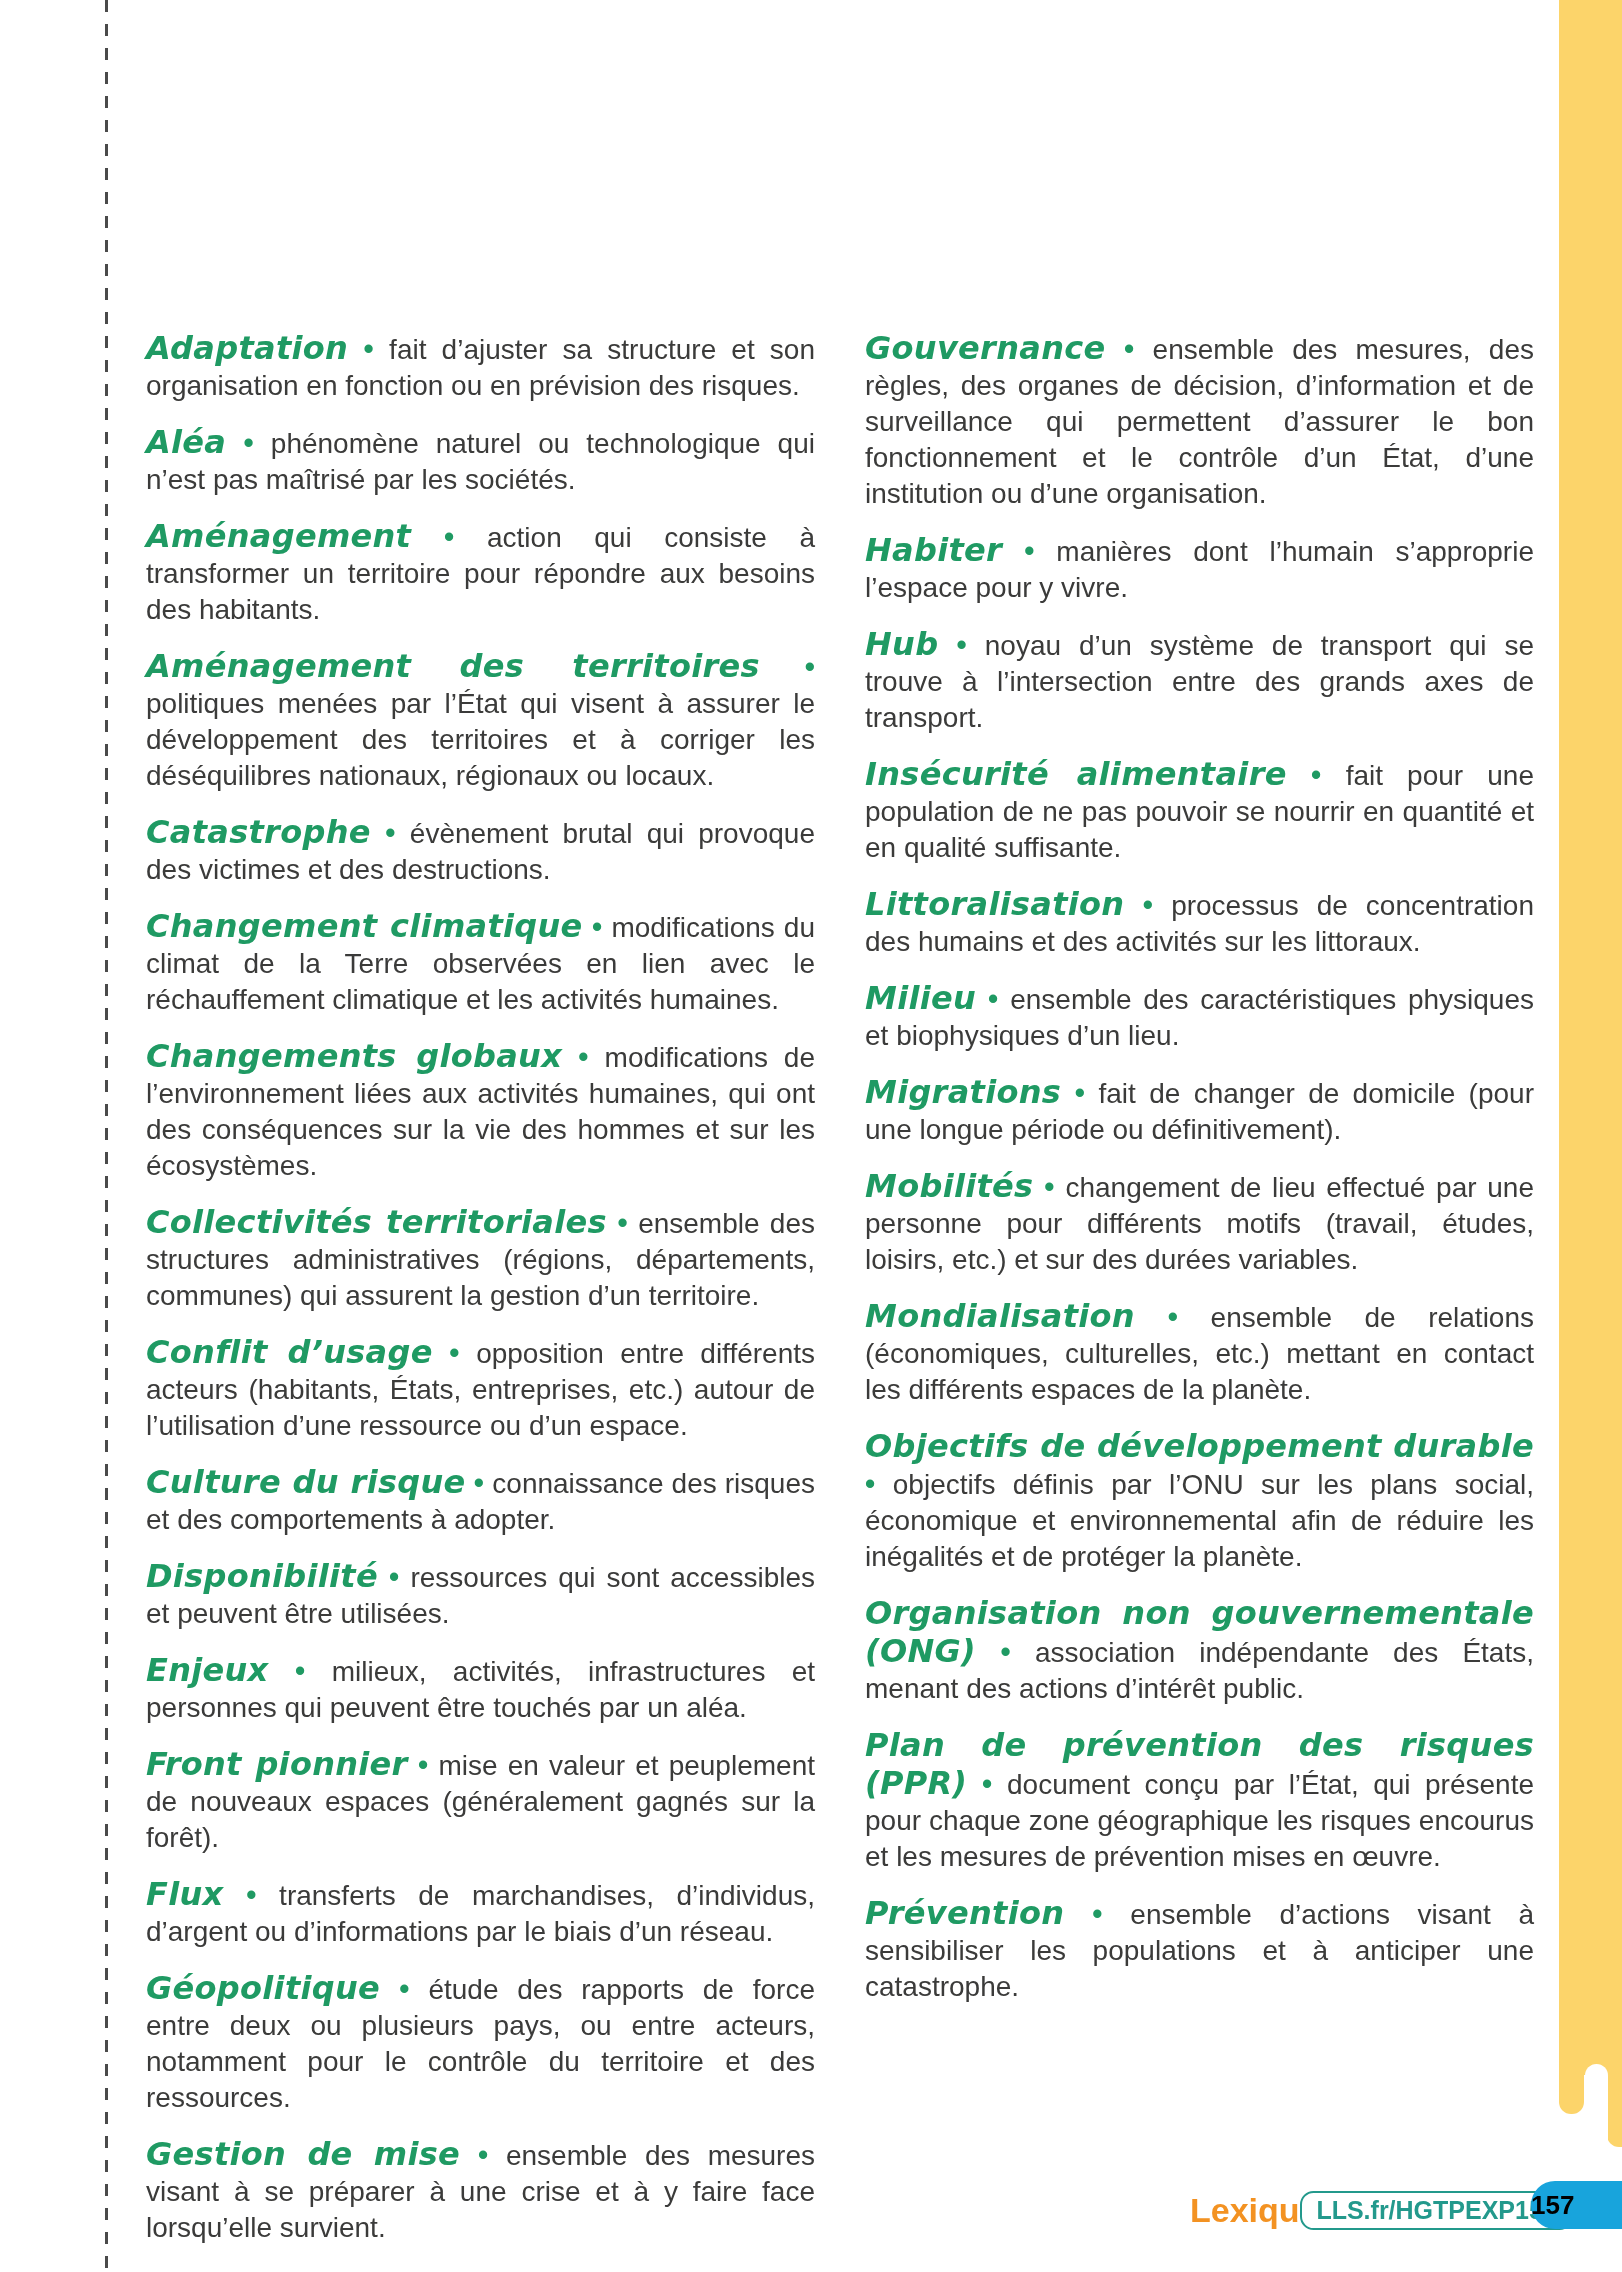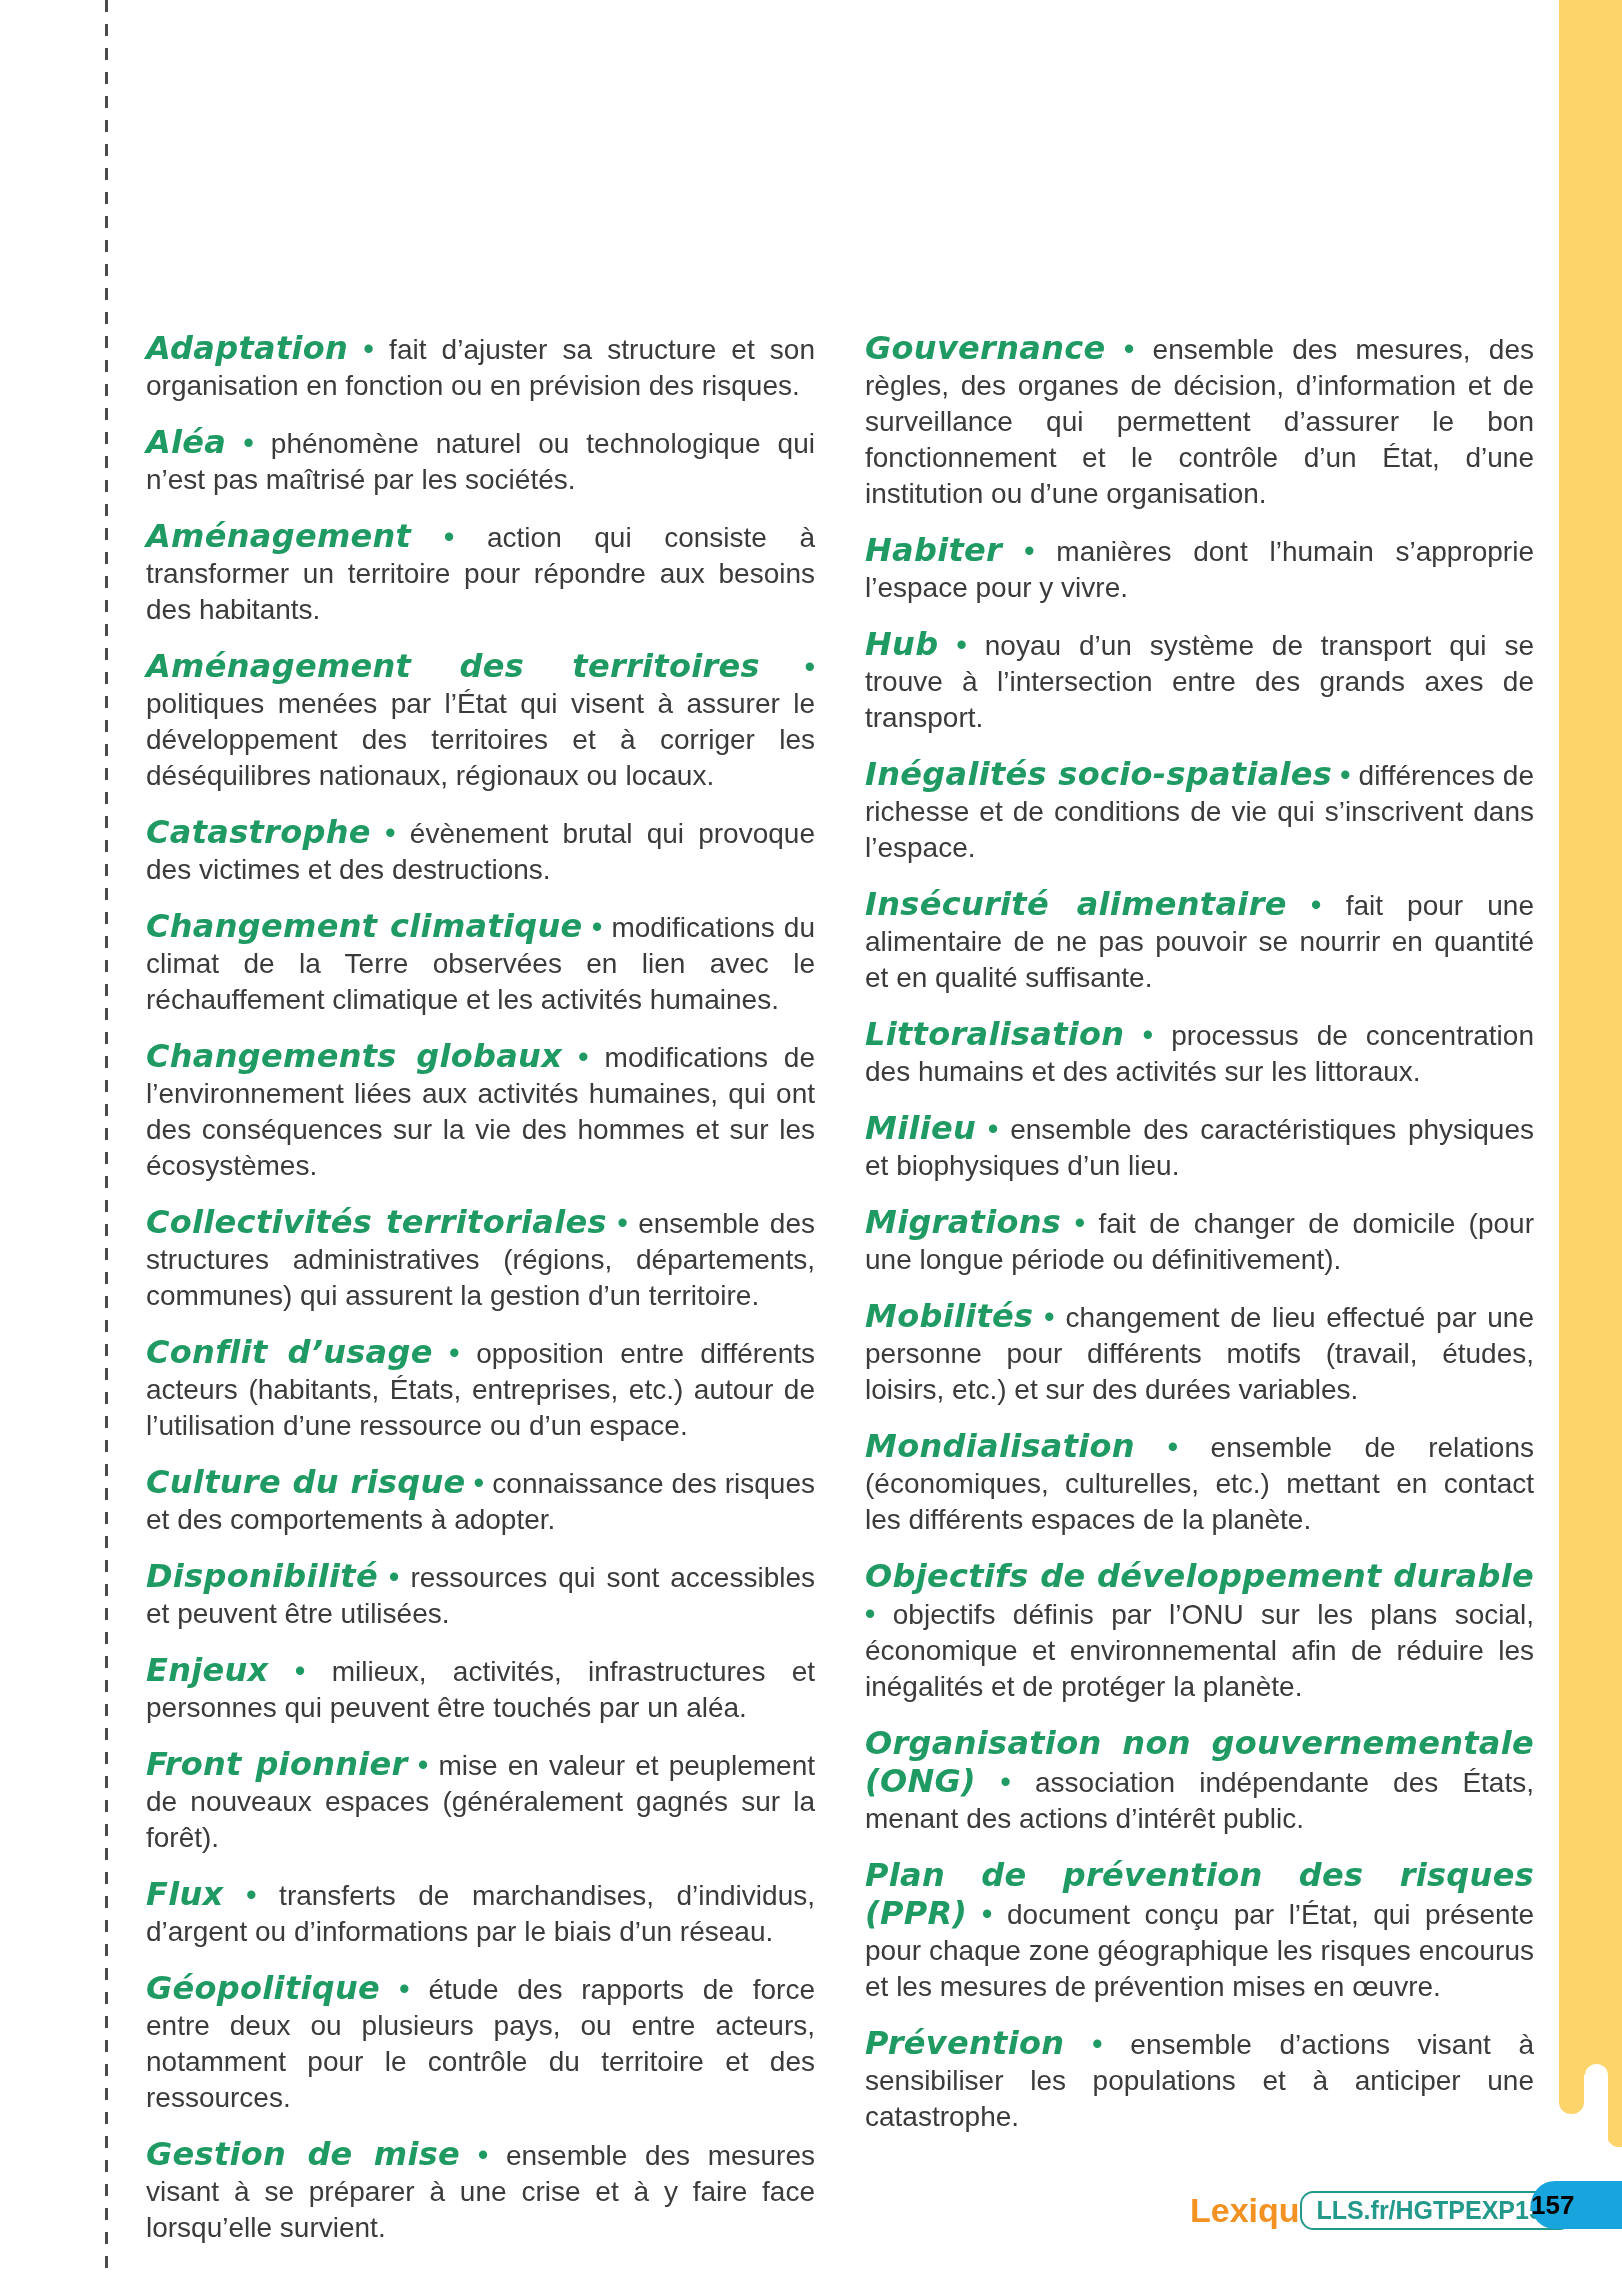--- a/index.html
+++ b/index.html
@@ -157,22 +157,21 @@
       <p class="entry"><span class="term">Enjeux</span><span class="bullet"> • </span><span class="definition">milieux, activités, infrastructures et personnes qui peuvent être touchés par un aléa.</span></p>
       <p class="entry"><span class="term">Front pionnier</span><span class="bullet"> • </span><span class="definition">mise en valeur et peuplement de nouveaux espaces (généralement gagnés sur la forêt).</span></p>
       <p class="entry"><span class="term">Flux</span><span class="bullet"> • </span><span class="definition">transferts de marchandises, d’individus, d’argent ou d’informations par le biais d’un réseau.</span></p>
       <p class="entry"><span class="term">Géopolitique</span><span class="bullet"> • </span><span class="definition">étude des rapports de force entre deux ou plusieurs pays, ou entre acteurs, notamment pour le contrôle du territoire et des ressources.</span></p>
       <p class="entry"><span class="term">Gestion de mise</span><span class="bullet"> • </span><span class="definition">ensemble des mesures visant à se préparer à une crise et à y faire face lorsqu’elle survient.</span></p>
     </main>
   <main class="col col-right" id="col-right">
       <p class="entry"><span class="term">Gouvernance</span><span class="bullet"> • </span><span class="definition">ensemble des mesures, des règles, des organes de décision, d’information et de surveillance qui permettent d’assurer le bon fonctionnement et le contrôle d’un État, d’une institution ou d’une organisation.</span></p>
       <p class="entry"><span class="term">Habiter</span><span class="bullet"> • </span><span class="definition">manières dont l’humain s’approprie l’espace pour y vivre.</span></p>
       <p class="entry"><span class="term">Hub</span><span class="bullet"> • </span><span class="definition">noyau d’un système de transport qui se trouve à l’intersection entre des grands axes de transport.</span></p>
-      <p class="entry"><span class="term">Inégalités socio-spatiales</span><span class="bullet"> • </span><span class="definition">différences de richesse et de conditions de vie qui s’inscrivent dans l’espace.</span></p>
-      <p class="entry"><span class="term">Insécurité alimentaire</span><span class="bullet"> • </span><span class="definition">fait pour une alimentaire de ne pas pouvoir se nourrir en quantité et en qualité suffisante.</span></p>
+      <p class="entry"><span class="term">Insécurité alimentaire</span><span class="bullet"> • </span><span class="definition">fait pour une population de ne pas pouvoir se nourrir en quantité et en qualité suffisante.</span></p>
       <p class="entry"><span class="term">Littoralisation</span><span class="bullet"> • </span><span class="definition">processus de concentration des humains et des activités sur les littoraux.</span></p>
       <p class="entry"><span class="term">Milieu</span><span class="bullet"> • </span><span class="definition">ensemble des caractéristiques physiques et biophysiques d’un lieu.</span></p>
       <p class="entry"><span class="term">Migrations</span><span class="bullet"> • </span><span class="definition">fait de changer de domicile (pour une longue période ou définitivement).</span></p>
       <p class="entry"><span class="term">Mobilités</span><span class="bullet"> • </span><span class="definition">changement de lieu effectué par une personne pour différents motifs (travail, études, loisirs, etc.) et sur des durées variables.</span></p>
       <p class="entry"><span class="term">Mondialisation</span><span class="bullet"> • </span><span class="definition">ensemble de relations (économiques, culturelles, etc.) mettant en contact les différents espaces de la planète.</span></p>
       <p class="entry"><span class="term">Objectifs de développement durable</span><span class="bullet"> • </span><span class="definition">objectifs définis par l’ONU sur les plans social, économique et environnemental afin de réduire les inégalités et de protéger la planète.</span></p>
       <p class="entry"><span class="term">Organisation non gouvernementale (ONG)</span><span class="bullet"> • </span><span class="definition">association indépendante des États, menant des actions d’intérêt public.</span></p>
       <p class="entry"><span class="term">Plan de prévention des risques (PPR)</span><span class="bullet"> • </span><span class="definition">document conçu par l’État, qui présente pour chaque zone géographique les risques encourus et les mesures de prévention mises en œuvre.</span></p>
       <p class="entry"><span class="term">Prévention</span><span class="bullet"> • </span><span class="definition">ensemble d’actions visant à sensibiliser les populations et à anticiper une catastrophe.</span></p>
     </main>

